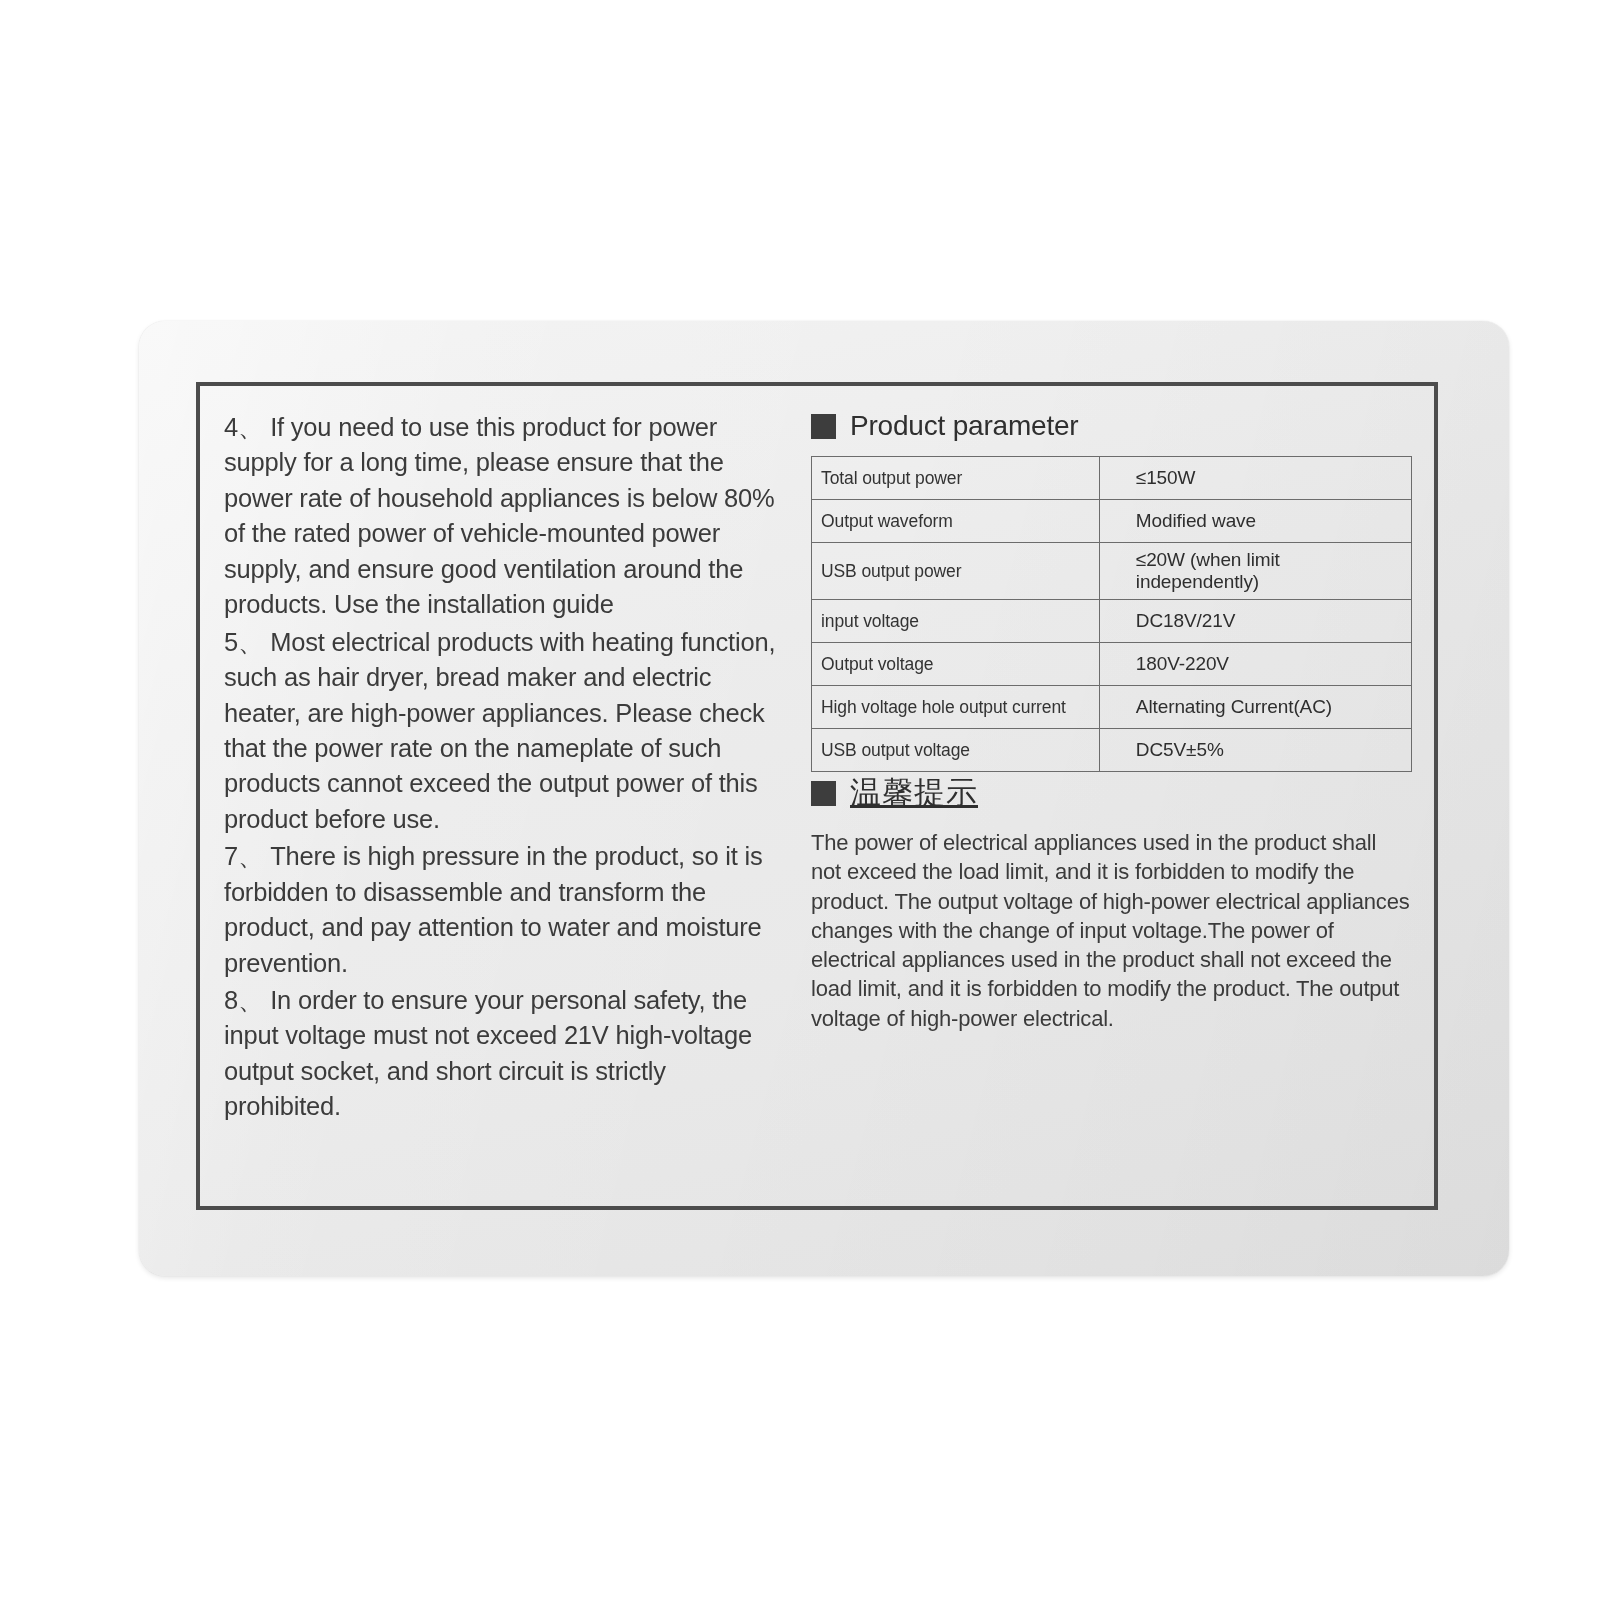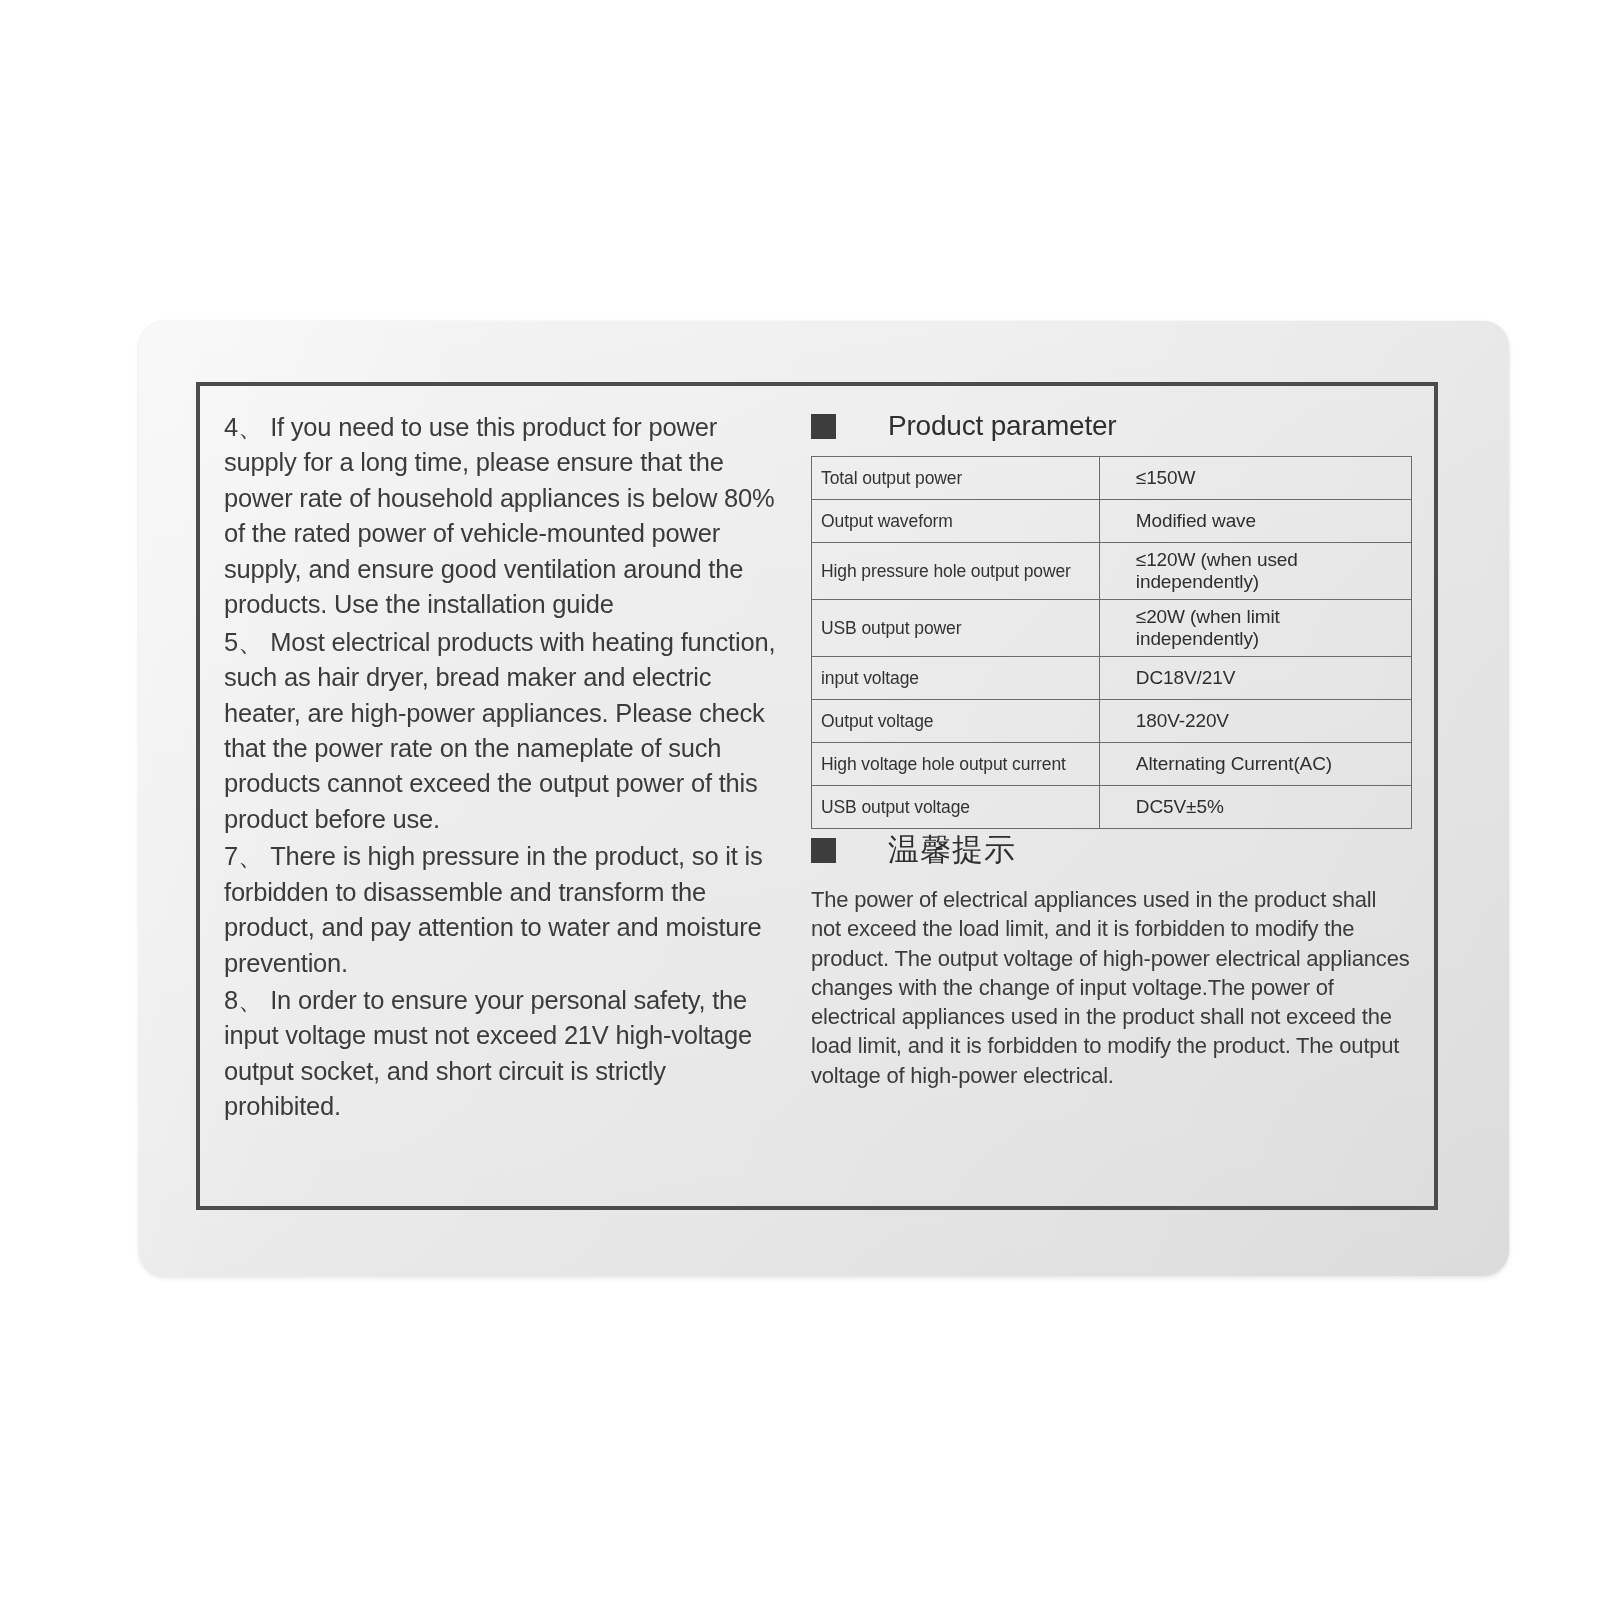--- a/index.html
+++ b/index.html
@@ -83,40 +83,40 @@
   .col-right {
     flex: 1;
     padding-left: 12px;
     box-sizing: border-box;
   }
 
   .section-head {
     display: flex;
     align-items: center;
     margin: 0 0 14px 0;
-    gap: 38px;
   }
 
   .sq {
     width: 25px;
     height: 25px;
     background: #3d3d3d;
     margin-right: 14px;
     flex: 0 0 auto;
   }
 
   .section-title {
     color: #2f2f2f;
     font-size: 28px;
     letter-spacing: -0.2px;
   }
 
   .section-title.cjk {
     font-size: 31px;
     letter-spacing: 1px;
+    text-decoration: underline;
   }
 
   table.params {
     width: 100%;
     border-collapse: collapse;
     table-layout: fixed;
   }
 
   table.params td {
     border: 1.5px solid #6c6c6c;
@@ -183,24 +183,20 @@
             <tbody>
               <tr>
                 <td class="label">Total output power</td>
                 <td class="value">≤150W</td>
               </tr>
               <tr>
                 <td class="label">Output waveform</td>
                 <td class="value">Modified wave</td>
               </tr>
               <tr>
-                <td class="label">High pressure hole output power</td>
-                <td class="value">≤120W (when used independently)</td>
-              </tr>
-              <tr>
                 <td class="label">USB output power</td>
                 <td class="value">≤20W (when limit independently)</td>
               </tr>
               <tr>
                 <td class="label">input voltage</td>
                 <td class="value">DC18V/21V</td>
               </tr>
               <tr>
                 <td class="label">Output voltage</td>
                 <td class="value">180V-220V</td>

